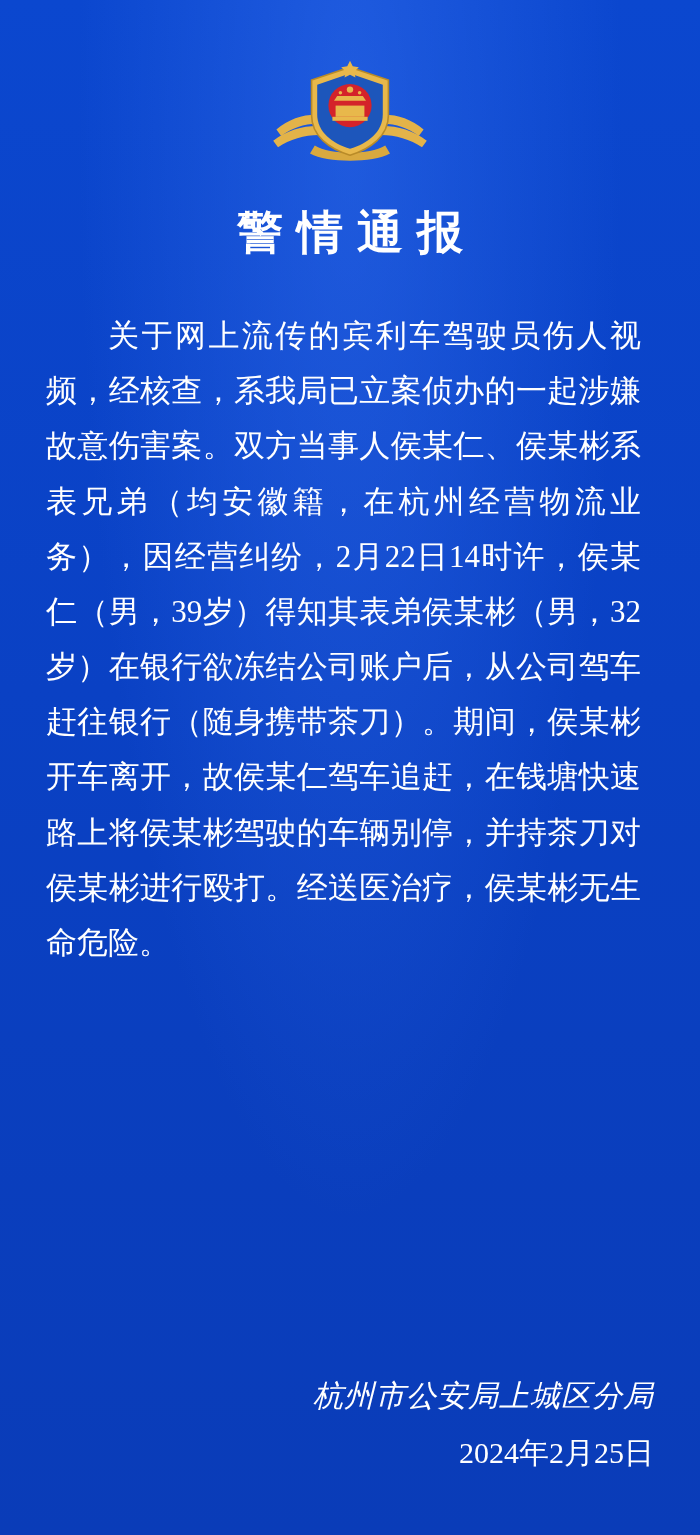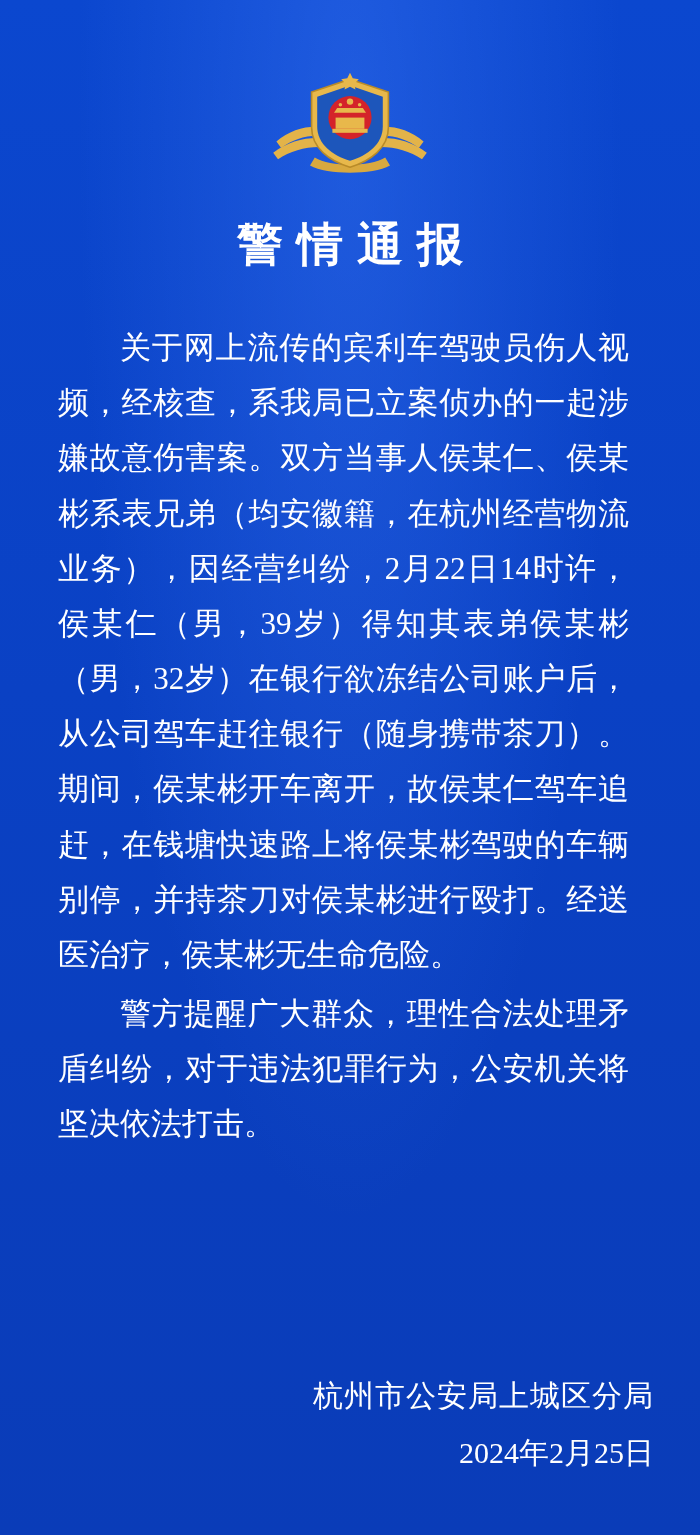--- a/index.html
+++ b/index.html
@@ -13,21 +13,21 @@
     font-family: "Liberation Serif", "DejaVu Serif", serif;
     overflow: hidden;
   }
   .poster {
     position: relative;
     width: 700px;
     height: 1535px;
     box-sizing: border-box;
     background:
       linear-gradient(180deg, #0b47cf 0%, #0a41c4 45%, #0a3cb8 100%);
-    padding: 12px;
+    padding: 0;
   }
   
   .poster::before {
     content: "";
     position: absolute;
     inset: 0;
     background:
       radial-gradient(ellipse at 50% 8%, rgba(70,130,255,0.35) 0%, rgba(10,66,200,0) 55%);
     pointer-events: none;
   }
@@ -74,20 +74,21 @@
     bottom: 56px;
     text-align: right;
     color: #ffffff;
     font-size: 30px;
     line-height: 1.75;
     font-family: "Liberation Serif", "DejaVu Serif", serif;
   }
   .signature .org {
     display: block;
     letter-spacing: 1px;
+    font-style: italic;
   }
   .signature .date {
     display: block;
     margin-top: 4px;
   }
 </style>
 </head>
 <body>
 
 <div class="poster">
@@ -123,21 +124,20 @@
 
         <path d="M100 6 l3.4 6.9 7.6 1.1 -5.5 5.4 1.3 7.6 -6.8 -3.6 -6.8 3.6 1.3 -7.6 -5.5 -5.4 7.6 -1.1 Z" fill="#e8b84b"></path>
       </svg>
     </div>
   </div>
 
   <div class="title">警情通报</div>
 
   <div class="body-text">
     <p>关于网上流传的宾利车驾驶员伤人视频，经核查，系我局已立案侦办的一起涉嫌故意伤害案。双方当事人侯某仁、侯某彬系表兄弟（均安徽籍，在杭州经营物流业务），因经营纠纷，2月22日14时许，侯某仁（男，39岁）得知其表弟侯某彬（男，32岁）在银行欲冻结公司账户后，从公司驾车赶往银行（随身携带茶刀）。期间，侯某彬开车离开，故侯某仁驾车追赶，在钱塘快速路上将侯某彬驾驶的车辆别停，并持茶刀对侯某彬进行殴打。经送医治疗，侯某彬无生命危险。</p>
-    <p>警方提醒广大群众，理性合法处理矛盾纠纷，对于违法犯罪行为，公安机关将坚决依法打击。</p>
   </div>
 
   <div class="signature">
     <span class="org">杭州市公安局上城区分局</span>
     <span class="date">2024年2月25日</span>
   </div>
 
 </div>
 
 </body></html>

